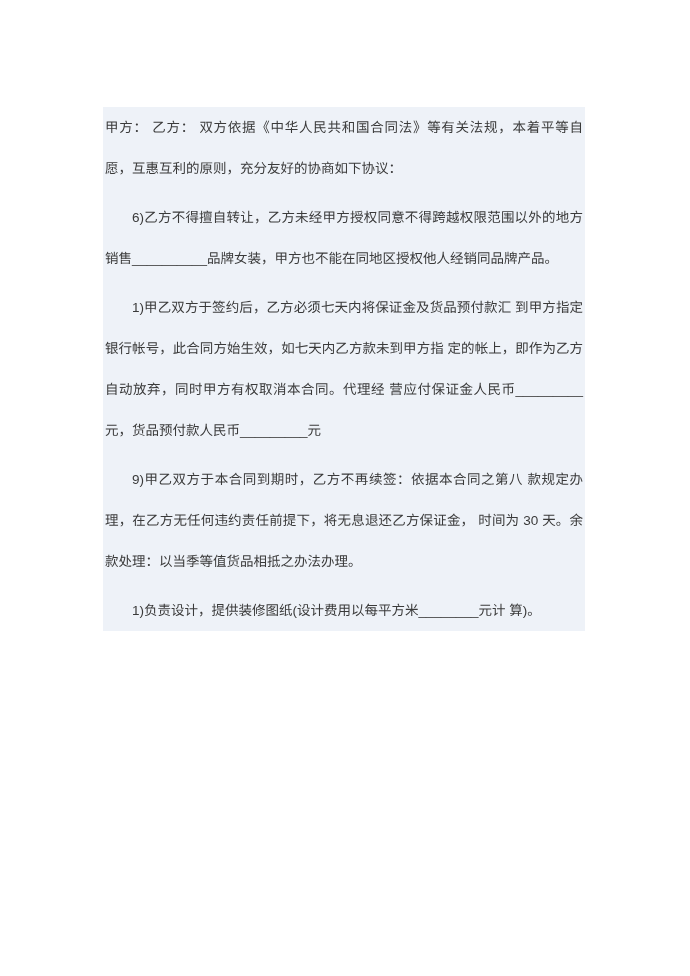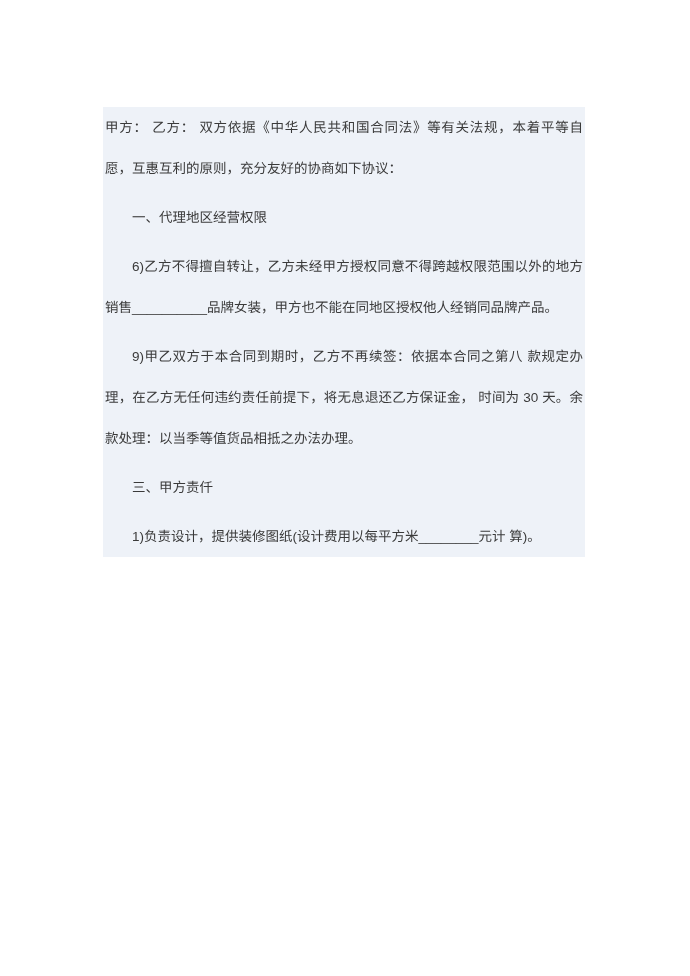--- a/index.html
+++ b/index.html
@@ -37,18 +37,17 @@
   }
   .doc p.indent {
     text-indent: 2em;
   }
 </style>
 </head>
 <body>
 
 <div class="doc">
   <p>甲方： 乙方： 双方依据《中华人民共和国合同法》等有关法规，本着平等自愿，互惠互利的原则，充分友好的协商如下协议：</p>
-  <p class="indent">一、代理地区经营权限</p>
   <p class="indent">6)乙方不得擅自转让，乙方未经甲方授权同意不得跨越权限范围以外的地方销售__________品牌女装，甲方也不能在同地区授权他人经销同品牌产品。</p>
+  <p class="indent">1)甲乙双方于签约后，乙方必须七天内将保证金及货品预付款汇 到甲方指定银行帐号，此合同方始生效，如七天内乙方款未到甲方指 定的帐上，即作为乙方自动放弃，同时甲方有权取消本合同。代理经 营应付保证金人民币_________元，货品预付款人民币_________元</p>
   <p class="indent">9)甲乙双方于本合同到期时，乙方不再续签：依据本合同之第八 款规定办理，在乙方无任何违约责任前提下，将无息退还乙方保证金， 时间为 30 天。余款处理：以当季等值货品相抵之办法办理。</p>
-  <p class="indent">三、甲方责仟</p>
   <p class="indent">1)负责设计，提供装修图纸(设计费用以每平方米________元计 算)。</p>
 </div>
 
 </body></html>

